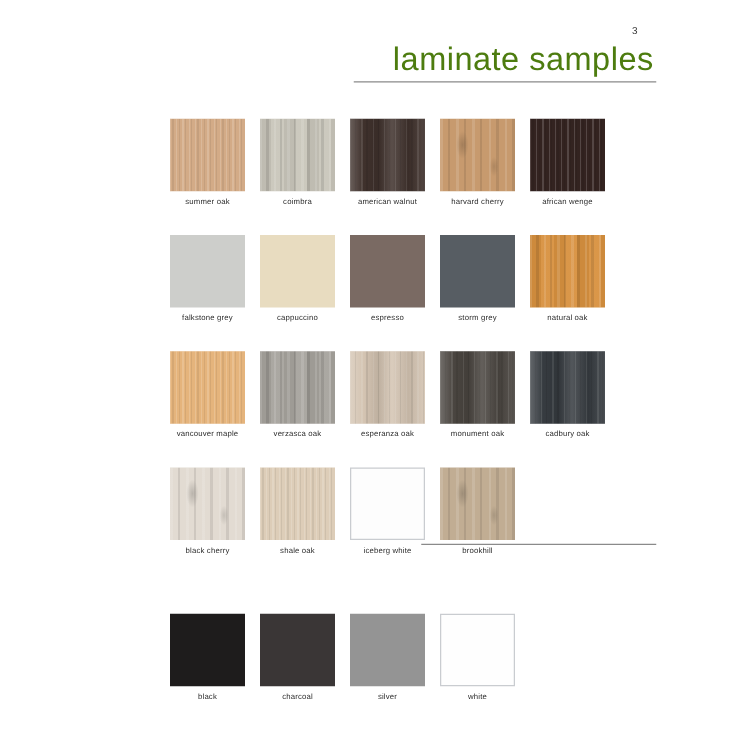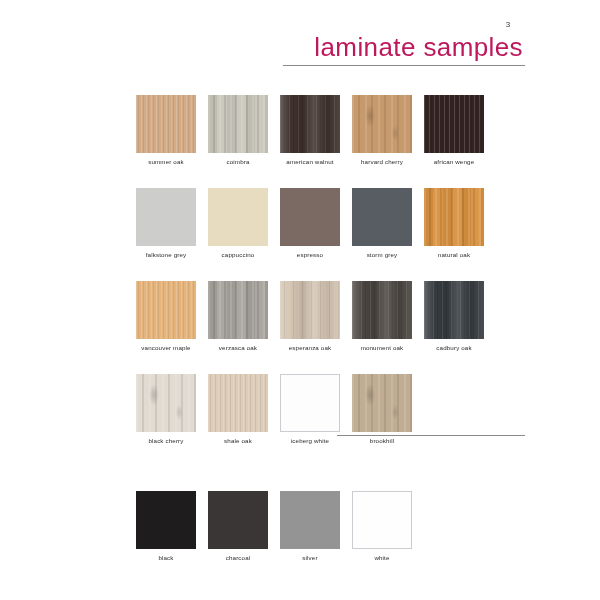--- a/index.html
+++ b/index.html
@@ -32,21 +32,21 @@
     color: #3a3a3a;
     letter-spacing: .2px;
   }
 
   
   .heading {
     position: absolute;
     text-align: right;
     font-family: "Liberation Sans", sans-serif;
     font-weight: 300;
-    color: #be185d;
+    color: #4d7c0f;
     letter-spacing: .4px;
   }
   .heading .heading-text {
     display: block;
     font-size: 26px;
     line-height: 30px;
     padding-right: 2px;
     white-space: nowrap;
   }
   .heading .heading-rule {

